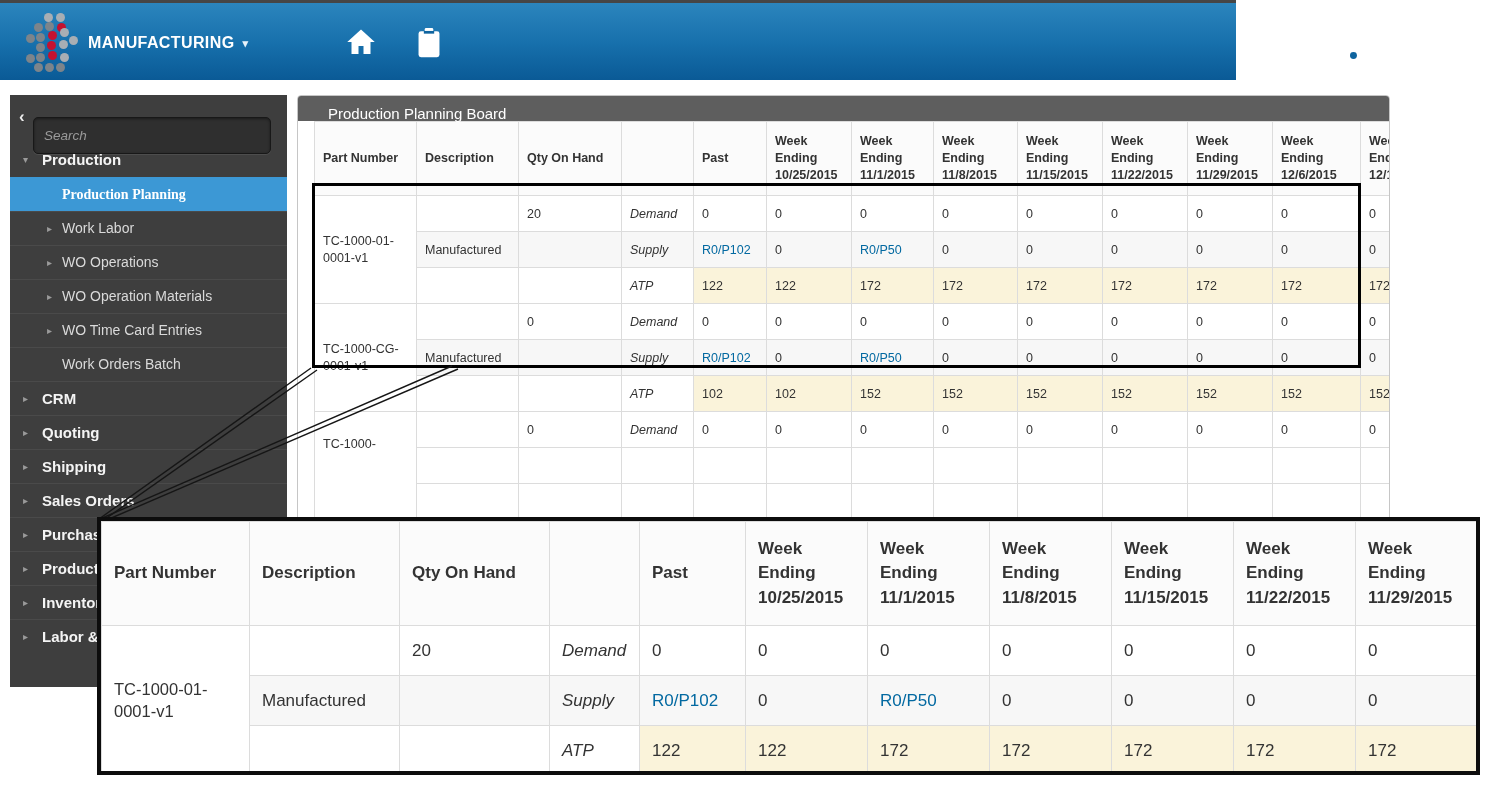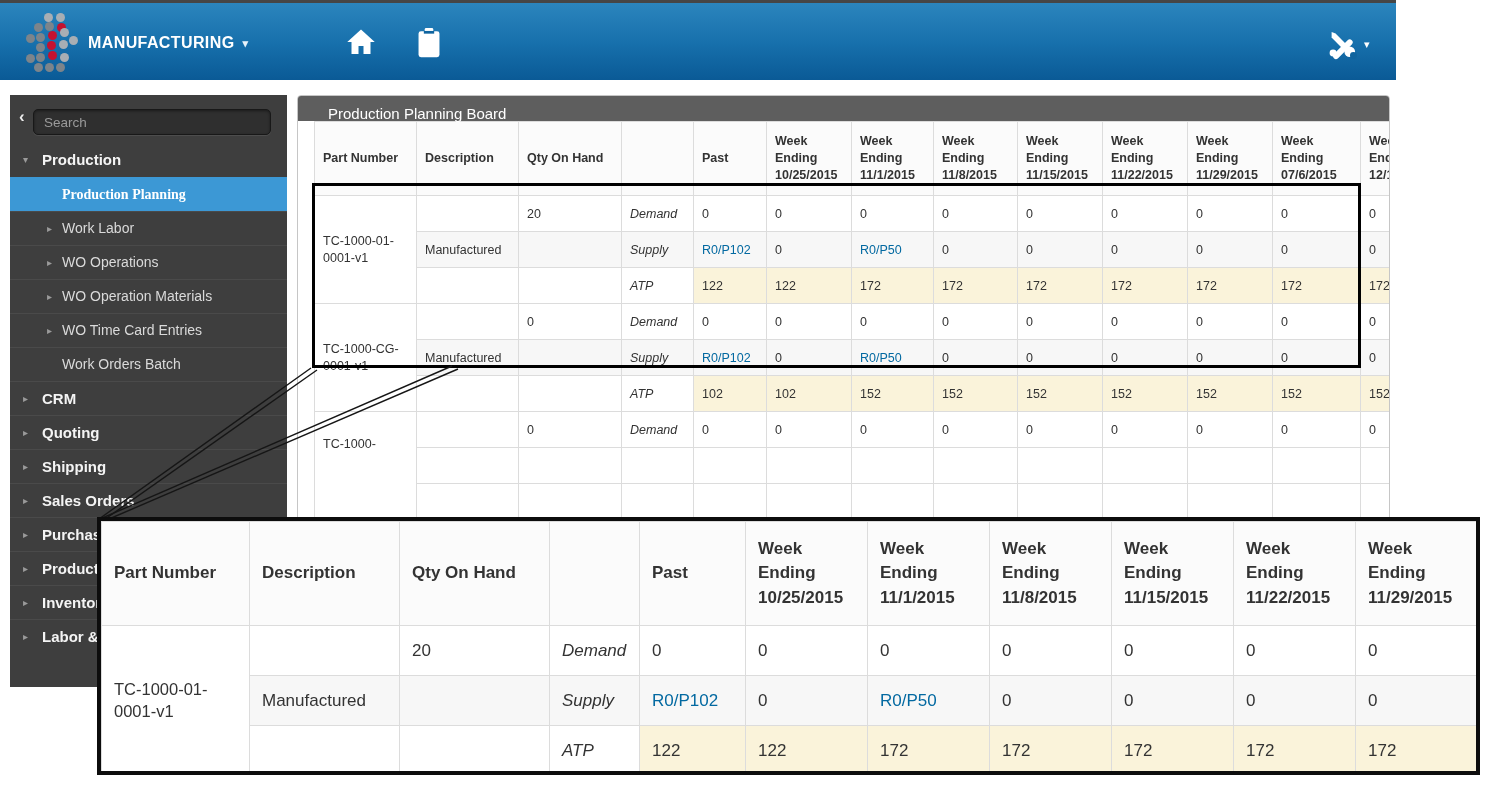--- a/index.html
+++ b/index.html
@@ -1,39 +1,39 @@
 <!DOCTYPE html>
 <html><head>
 <meta charset="utf-8">
 <style>
   * { margin:0; padding:0; box-sizing:border-box; }
   html,body { background:#fff; }
   body { width:1500px; height:804px; position:relative; font-family:"Liberation Sans",sans-serif; overflow:hidden; }
 
   
-  .navbar { position:absolute; left:0; top:0; width:1396px; height:80px;
+  .navbar { position:absolute; left:0; top:0; width:1236px; height:80px;
     background:linear-gradient(180deg,#2b85bd 0%,#1770ac 52%,#0a5a96 100%);
     border-top:3px solid #464646; }
   .logo { position:absolute; left:26px; top:10px; width:54px; height:60px; cursor:pointer; }
   .logo i { position:absolute; width:9px; height:9px; border-radius:50%; display:block; }
   .brand { position:absolute; left:88px; top:0; height:80px; display:flex; align-items:center;
     color:#fff; font-size:16px; font-weight:bold; letter-spacing:.4px; cursor:pointer; }
   .brand .caret { font-size:11px; margin-left:8px; color:#e8f2fa; }
   .nav-ic { position:absolute; top:24px; width:34px; height:34px; cursor:pointer; }
   .nav-ic svg { display:block; }
   .tools-wrap { position:absolute; left:1326px; top:22px; width:58px; height:38px; display:flex; align-items:center; cursor:pointer; }
   .tools-wrap .caret { color:#fff; font-size:11px; margin-left:6px; }
 
   
   .sidebar { position:absolute; left:10px; top:95px; width:277px; height:592px; background:#3e3e3e; z-index:5; }
   .search-row { position:relative; height:48px; }
   .collapse-gl { position:absolute; left:9px; top:12px; color:#ececec; font-size:17px; font-weight:bold; cursor:pointer; }
-  .search-row input { position:absolute; left:23px; top:14px; width:238px; height:26px; background:#2f2f2f;
+  .search-row input { position:absolute; left:23px; top:22px; width:238px; height:37px; background:#2f2f2f;
     border:1px solid #181818; border-radius:5px; box-shadow:inset 0 1px 3px rgba(0,0,0,.45), 0 1px 0 rgba(255,255,255,.08);
-    color:#cfcfcf; font-size:13.5px; padding:0 10px; font-family:"Liberation Sans",sans-serif; }
+    color:#cfcfcf; font-size:13.5px; padding:0 10px; font-family:"Liberation Sans",sans-serif;font-style:italic; }
   .search-row input::placeholder { color:#9a9a9a; }
   .sb-item { position:relative; height:34px; line-height:33px; border-top:1px solid #4a4a4a; cursor:pointer;
     white-space:nowrap; overflow:hidden; }
   .sb-item.lv1 { padding-left:32px; font-weight:bold; font-size:15px; color:#f4f4f4; }
   .sb-item.lv2 { padding-left:52px; font-size:14px; color:#dadada; font-weight:normal; }
   .sb-item .ct { position:absolute; color:#9a9a9a; font-size:10px; font-weight:normal; }
   .sb-item.lv1 .ct { left:13px; }
   .sb-item.lv2 .ct { left:37px; }
   .sb-item.sel { background:#3c98d5; border-top-color:#3c98d5; color:#fff; font-weight:bold;font-family:Liberation Serif, serif; }
 
@@ -176,21 +176,21 @@
             <th>Description</th>
             <th>Qty On Hand</th>
             <th></th>
             <th>Past</th>
             <th>Week Ending 10/25/2015</th>
             <th>Week Ending 11/1/2015</th>
             <th>Week Ending 11/8/2015</th>
             <th>Week Ending 11/15/2015</th>
             <th>Week Ending 11/22/2015</th>
             <th>Week Ending 11/29/2015</th>
-            <th>Week Ending 07/6/2015</th>
+            <th>Week Ending 12/6/2015</th>
             <th>Week Ending 12/13/2015</th>
           </tr>
         </thead>
         <tbody>
           <tr class="r-demand">
             <td class="part g0" rowspan="3">TC-1000-01-0001-v1</td>
             <td></td>
             <td>20</td>
             <td class="rowlabel">Demand</td>
             <td>0</td>

